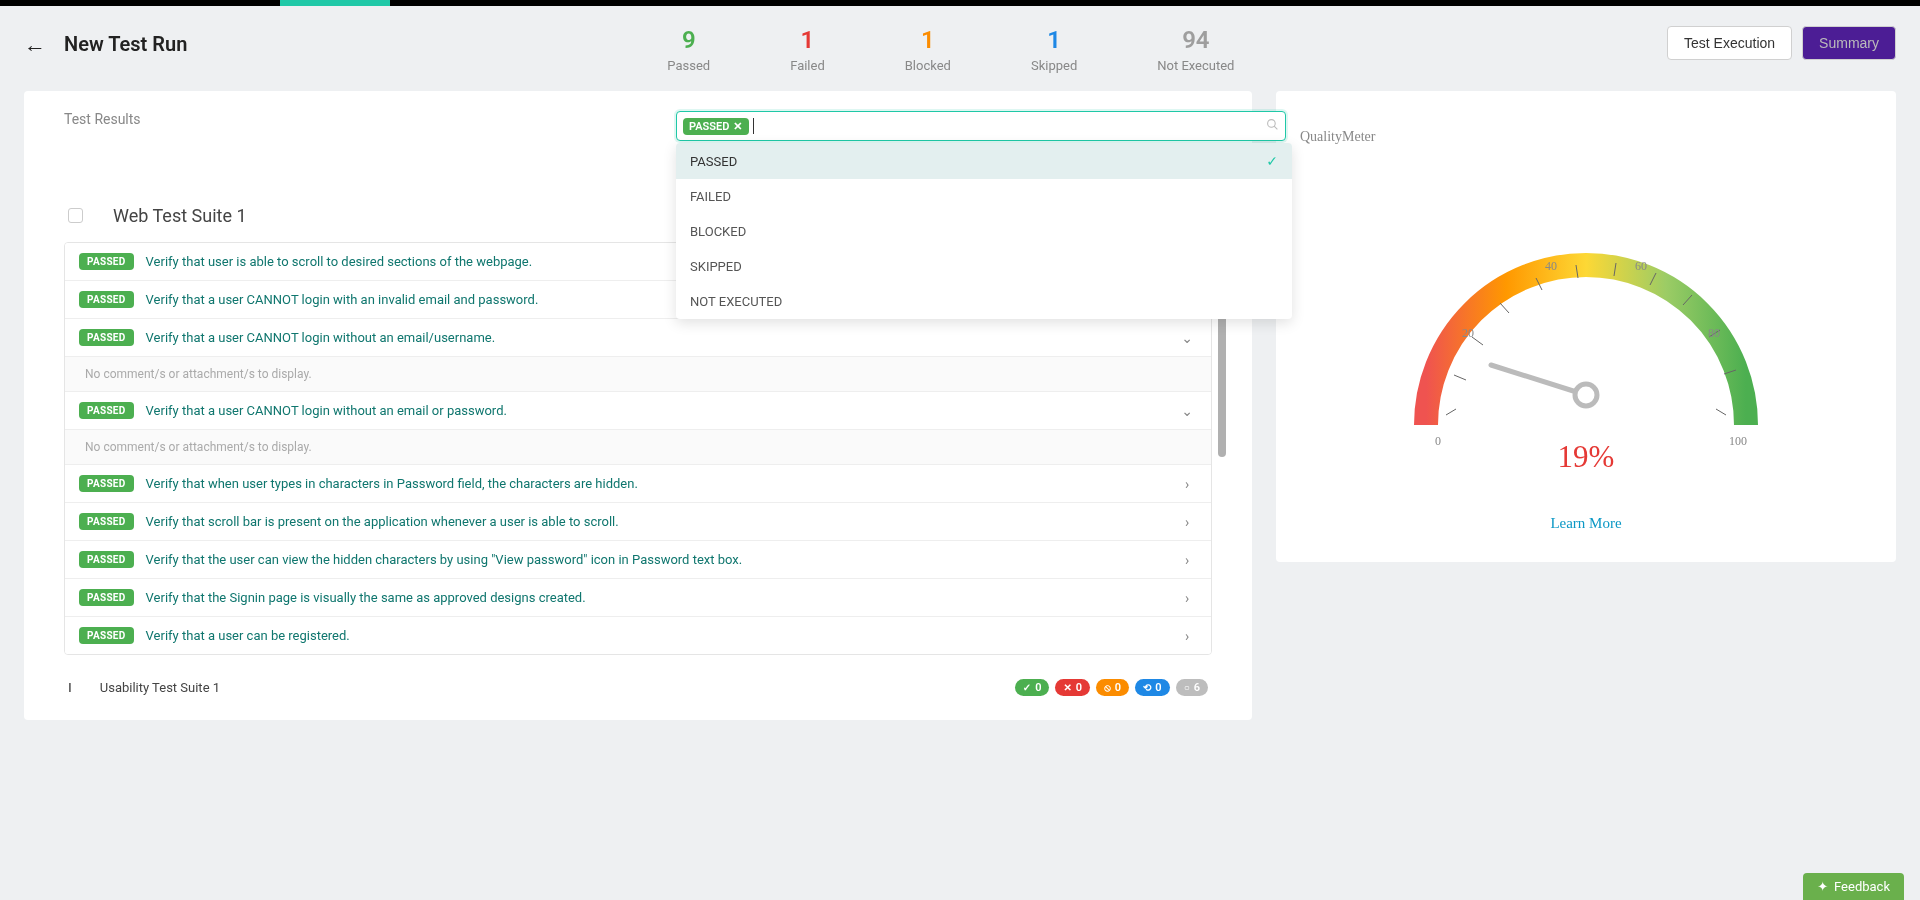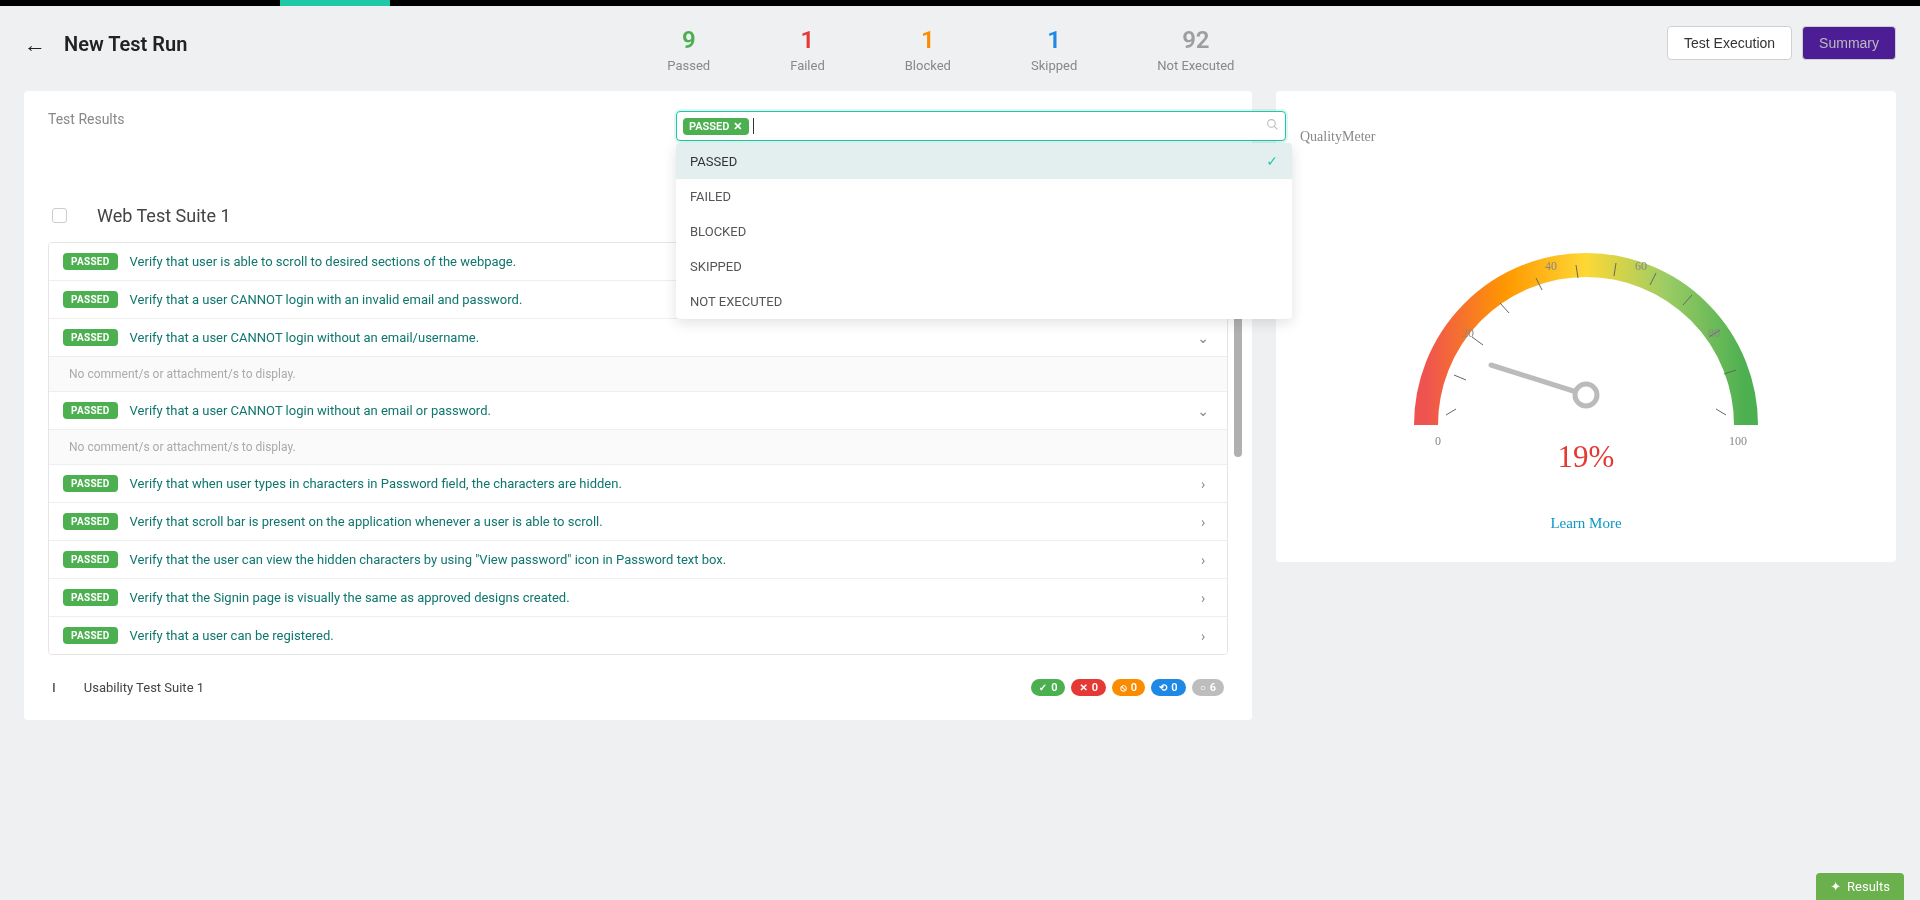--- a/index.html
+++ b/index.html
@@ -82,21 +82,21 @@
     display: flex;
     gap: 24px;
     align-items: flex-start;
   }
   .panel {
     background: #fff;
     border-radius: 4px;
   }
   .results-panel {
     flex: 1;
-    padding: 20px 24px;
+    padding: 20px 40px;
     position: relative;
   }
   .panel-title {
     color:#888;
     font-size:14px;
     margin-bottom: 10px;
   }
   .filter-wrap {
     position:absolute;
     top: 20px;
@@ -321,21 +321,21 @@
       </div>
       <div class="stat">
         <div class="num orange">1</div>
         <div class="lbl">Blocked</div>
       </div>
       <div class="stat">
         <div class="num blue">1</div>
         <div class="lbl">Skipped</div>
       </div>
       <div class="stat">
-        <div class="num grey">92</div>
+        <div class="num grey">94</div>
         <div class="lbl">Not Executed</div>
       </div>
     </div>
 
     <div class="tabs">
       <button class="tab-btn">Test Execution</button>
       <button class="tab-btn disabled">Summary</button>
     </div>
   </div>
 
@@ -515,14 +515,14 @@
         </svg>
         <div class="gauge-pct">19%</div>
         <a class="learn-more">Learn More</a>
       </div>
     </div>
   </div>
 </div>
 
 <div class="feedback">
   <span>✦</span>
-  <span>Results</span>
+  <span>Feedback</span>
 </div>
 
 </body></html>

